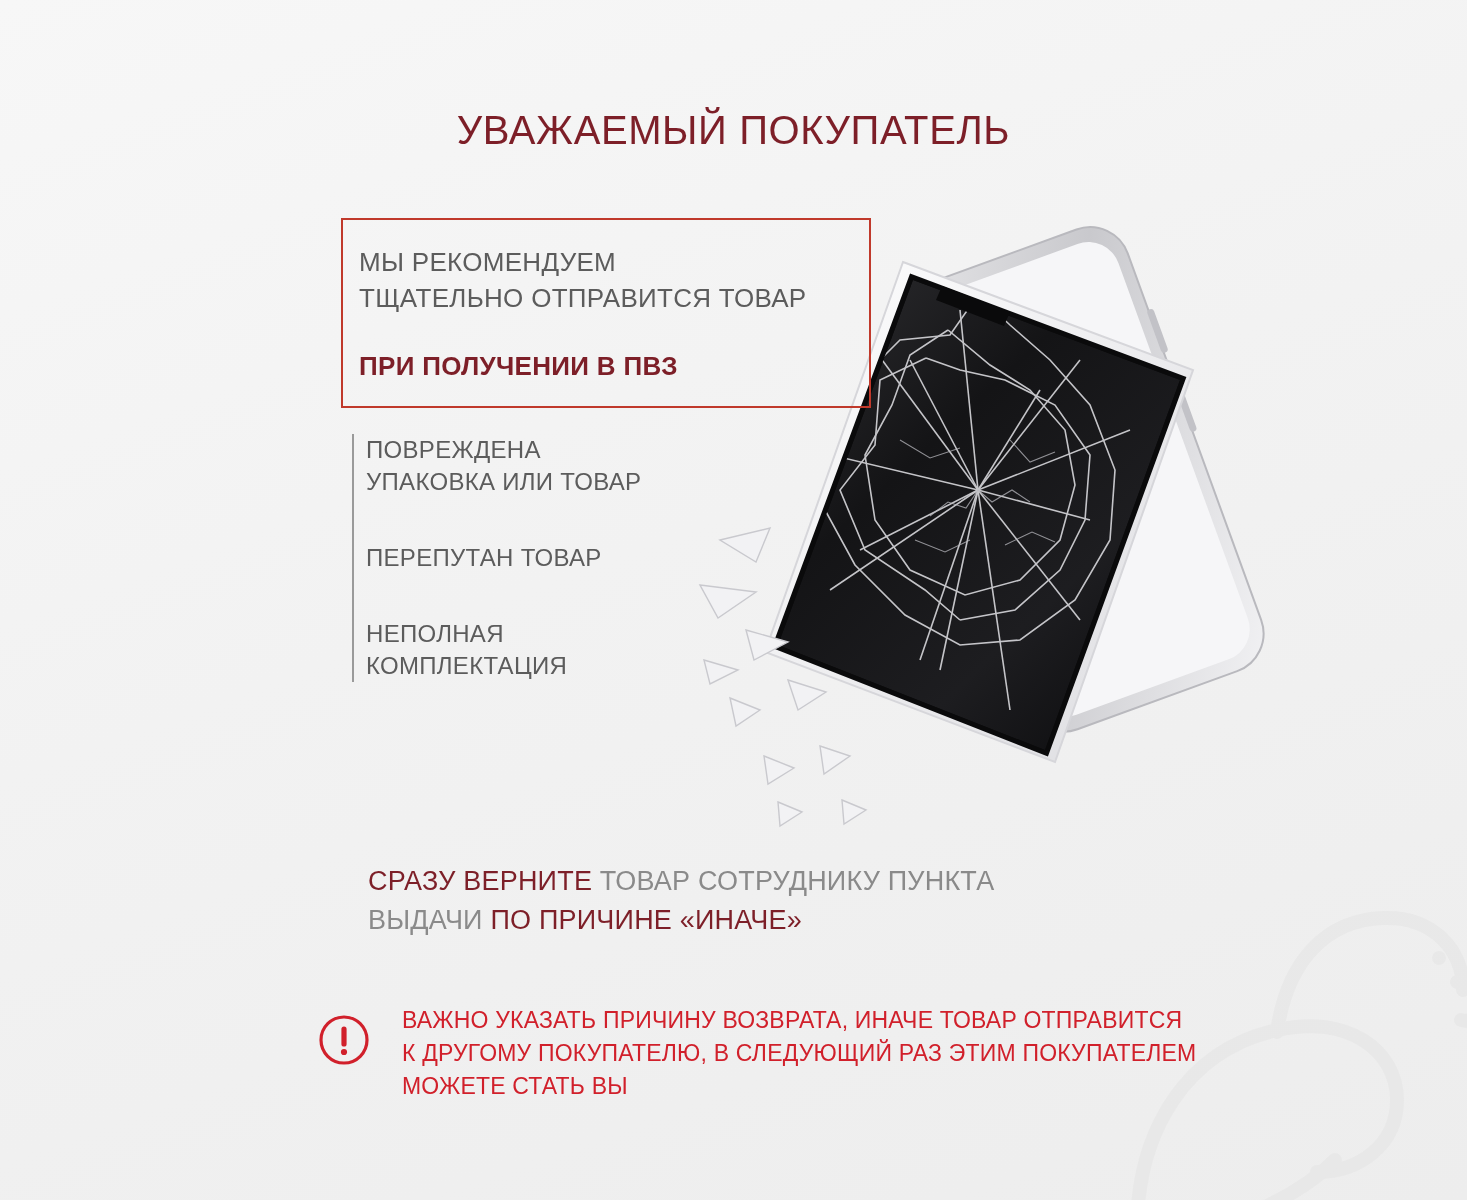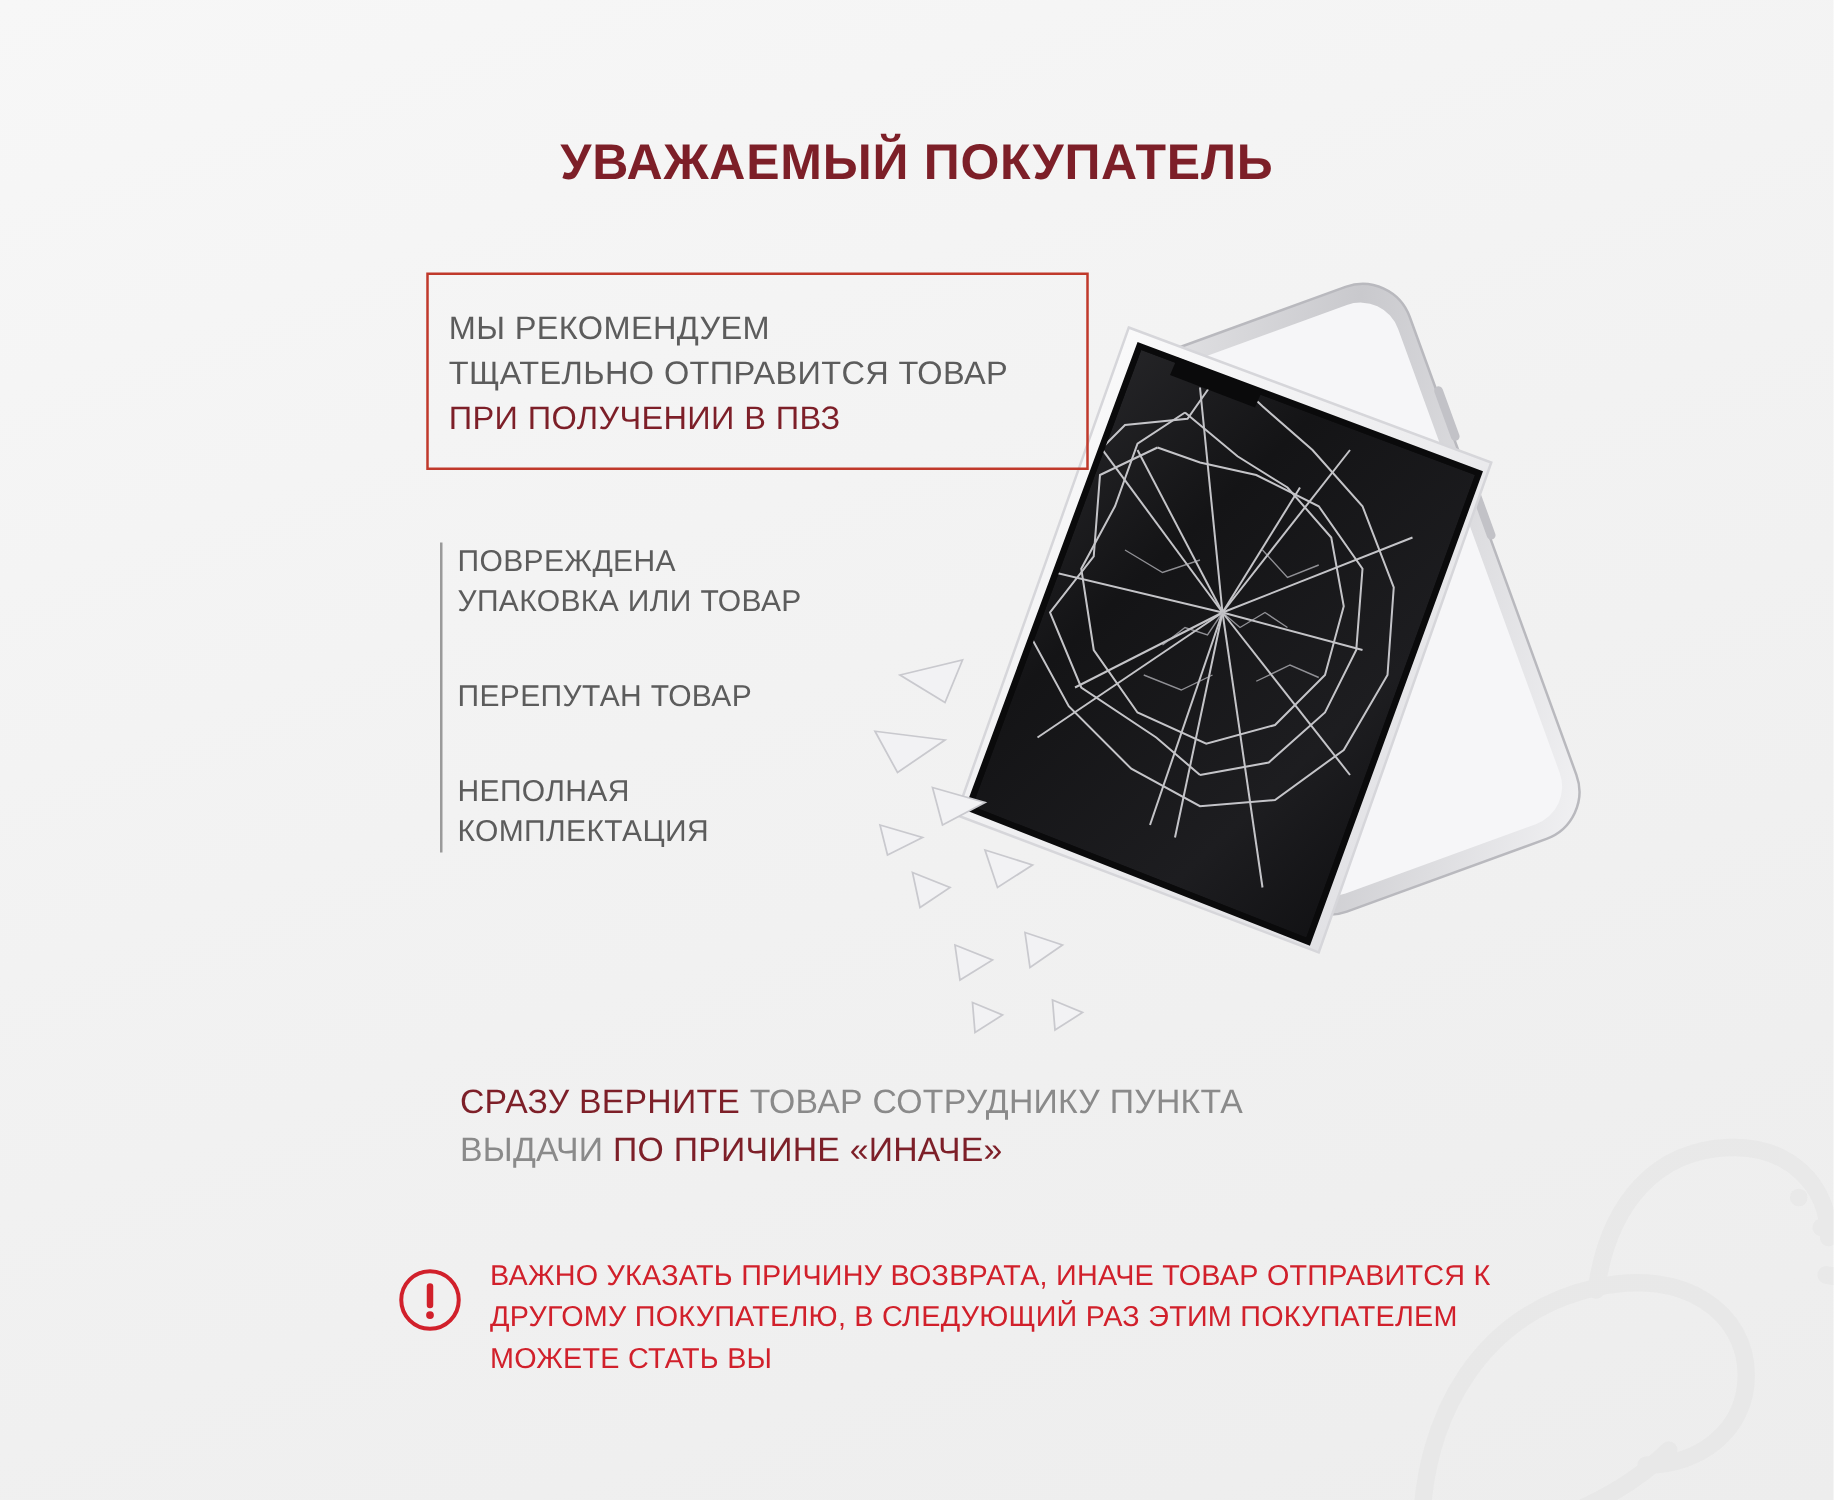--- a/index.html
+++ b/index.html
@@ -35,21 +35,21 @@
 
   
   .title {
     position: absolute;
     top: 108px;
     left: 0;
     width: 100%;
     text-align: center;
     color: #7d1f28;
     font-size: 40px;
-    font-weight: bold;
+    font-weight: normal;
     letter-spacing: 0.6px;
   }
 
   
   .rec-box {
     position: absolute;
     top: 218px;
     left: 341px;
     width: 530px;
     min-height: 140px;
@@ -58,21 +58,22 @@
     padding: 24px 26px 22px 16px;
   }
   .rec-line {
     color: #5c5c5c;
     font-size: 26px;
     line-height: 36px;
     letter-spacing: 0.3px;
   }
   .rec-line.strong {
     color: #7d1f28;
-    font-weight: normal;
+    font-weight: bold;
+    margin-top: 32px;
   }
 
   
   .list-wrap {
     position: absolute;
     top: 434px;
     left: 352px;
     width: 420px;
     padding-left: 12px;
     border-left: 2px solid #9a9a9a;
@@ -104,21 +105,21 @@
   }
 
   
   .warning {
     position: absolute;
     top: 1004px;
     left: 318px;
     width: 880px;
     display: flex;
     align-items: flex-start;
-    gap: 22px;
+    gap: 32px;
   }
   .warn-icon {
     flex: 0 0 auto;
     width: 52px;
     height: 52px;
     margin-top: 10px;
   }
   .warn-text {
     color: #d1202b;
     font-size: 23px;

